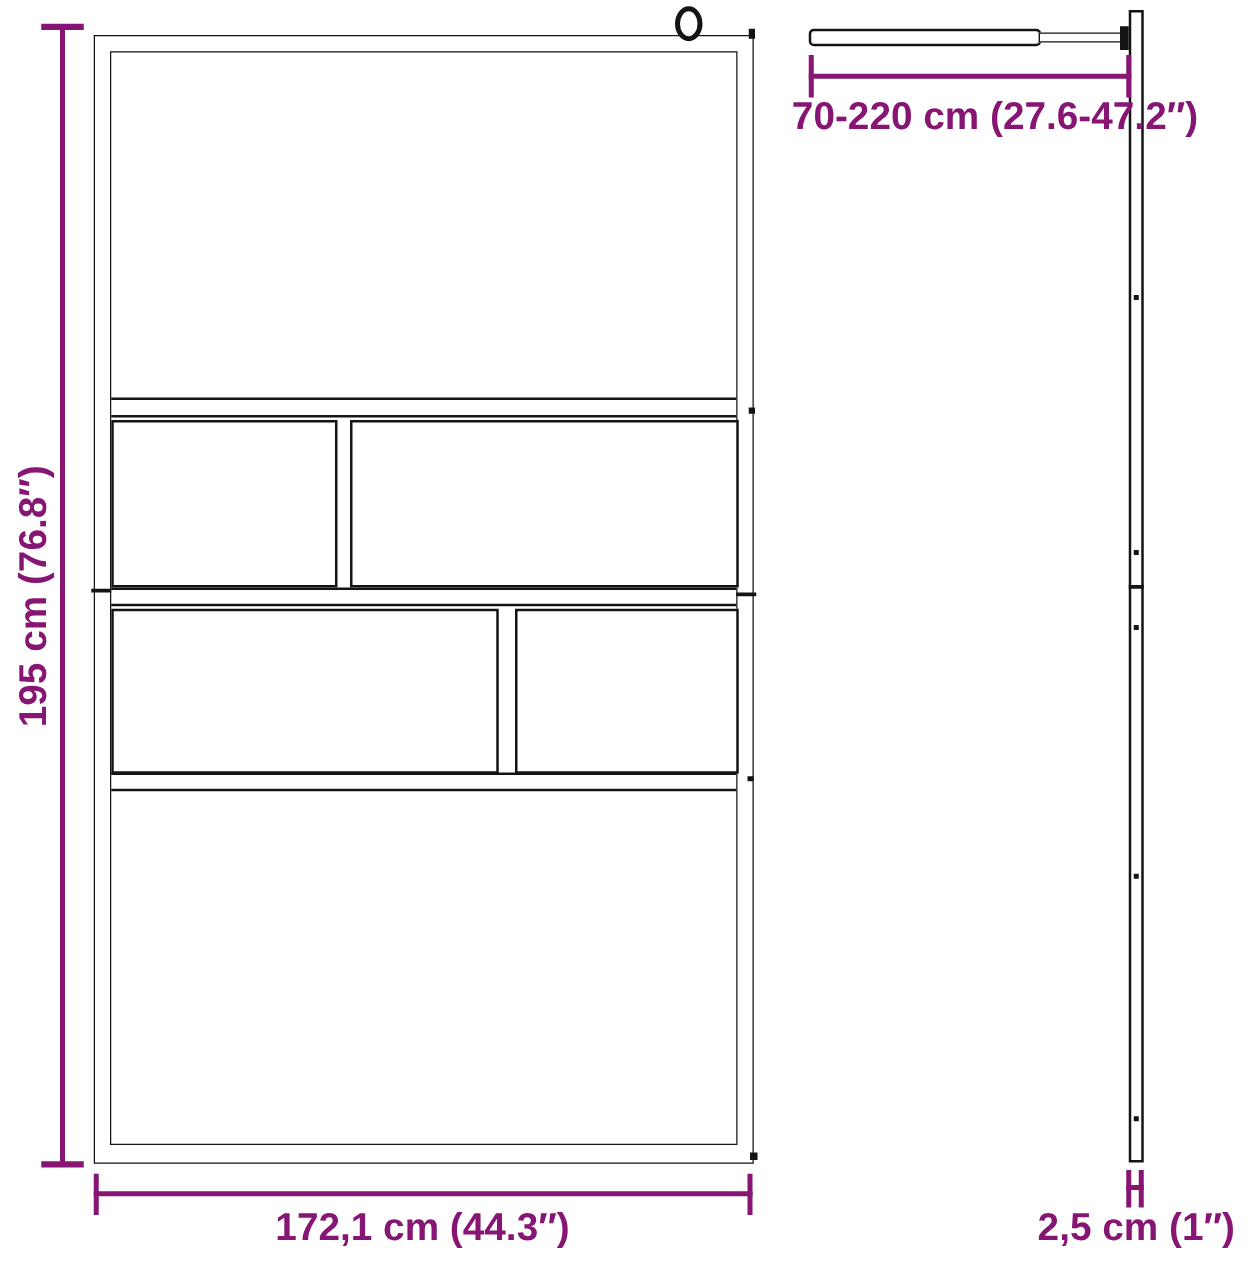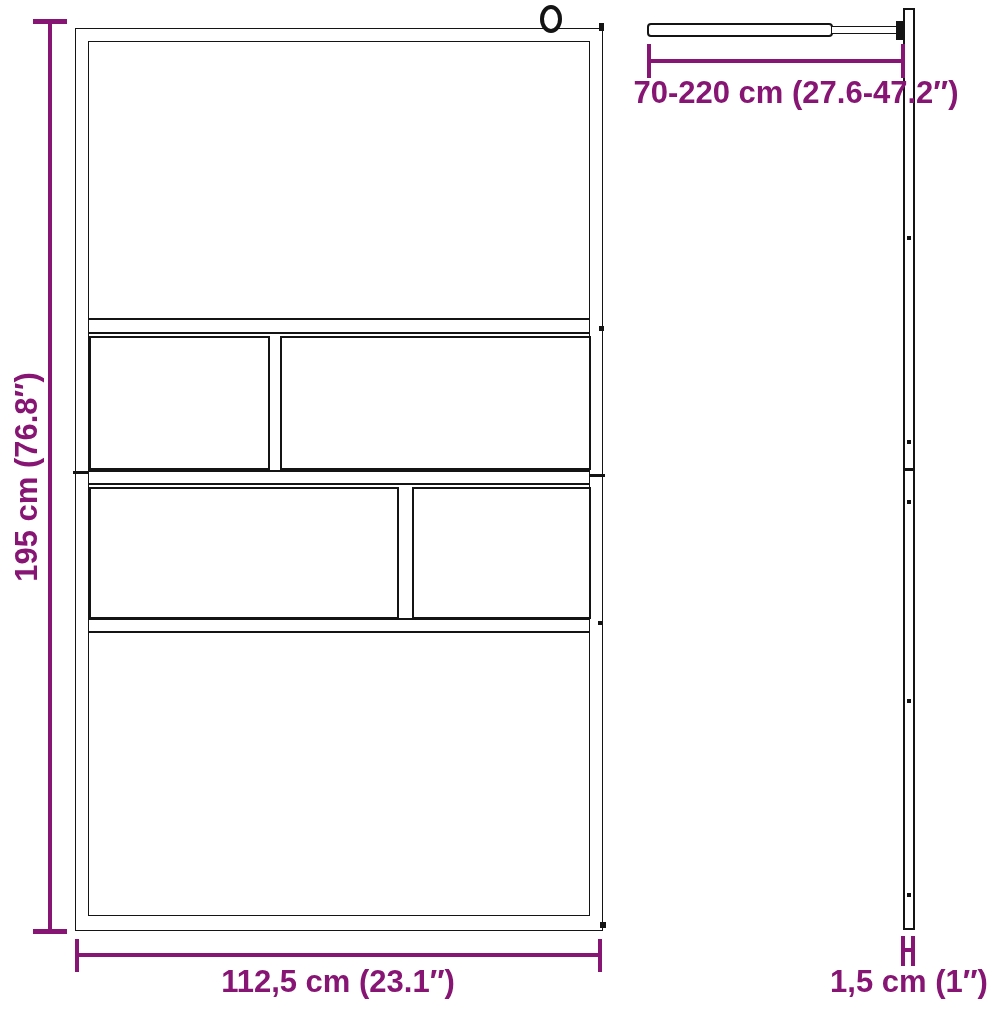--- a/index.html
+++ b/index.html
@@ -84,30 +84,30 @@
     <div class="abs dim" style="left:48px; top:21px; width:4px; height:912px;"></div>
     <div class="abs dim" style="left:33px; top:19px; width:34px; height:5px;"></div>
     <div class="abs dim" style="left:33px; top:929px; width:34px; height:5px;"></div>
     <div class="dim-label" style="left:27px; top:477px; transform:translate(-50%,-50%) rotate(-90deg);">195 cm (76.8″)</div>
   </div>
 
   <div>
     <div class="abs dim" style="left:75px; top:953px; width:527px; height:4px;"></div>
     <div class="abs dim" style="left:75px; top:939px; width:4px; height:33px;"></div>
     <div class="abs dim" style="left:598px; top:939px; width:4px; height:33px;"></div>
-    <div class="dim-label" style="left:338px; top:966px; transform:translateX(-50%);">112,5 cm (23.1″)</div>
+    <div class="dim-label" style="left:338px; top:966px; transform:translateX(-50%);">172,1 cm (44.3″)</div>
   </div>
 
   <div>
     <div class="abs dim" style="left:647px; top:59px; width:258px; height:4px;"></div>
     <div class="abs dim" style="left:647px; top:44px; width:4px; height:34px;"></div>
     <div class="abs dim" style="left:901px; top:44px; width:4px; height:34px;"></div>
     <div class="dim-label" style="left:796px; top:77px; transform:translateX(-50%);">70-220 cm (27.6-47.2″)</div>
   </div>
 
   <div>
     <div class="abs dim" style="left:901px; top:936px; width:4px; height:30px;"></div>
     <div class="abs dim" style="left:911px; top:936px; width:4px; height:30px;"></div>
     <div class="abs dim" style="left:901px; top:948px; width:14px; height:4px;"></div>
-    <div class="dim-label" style="left:909px; top:966px; transform:translateX(-50%);">1,5 cm (1″)</div>
+    <div class="dim-label" style="left:909px; top:966px; transform:translateX(-50%);">2,5 cm (1″)</div>
   </div>
 
 </div>
 
 </body></html>

